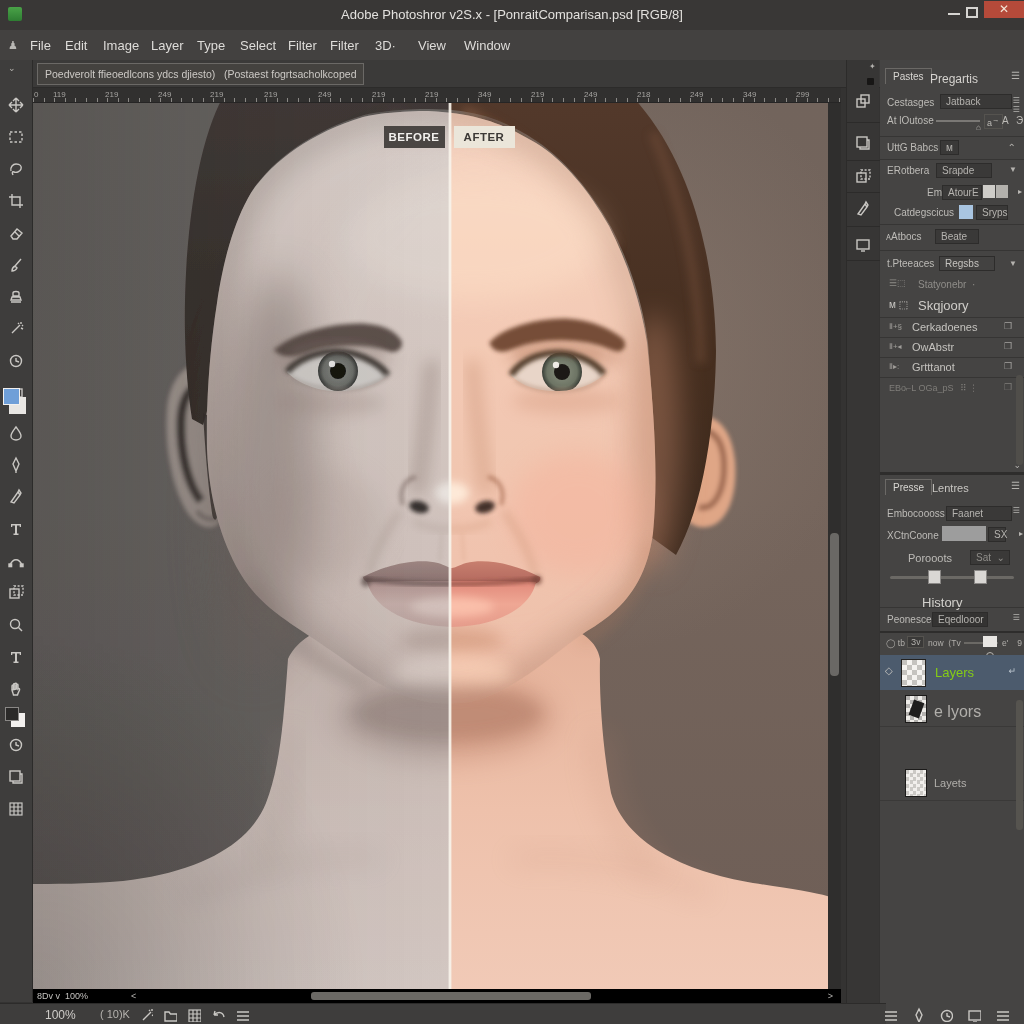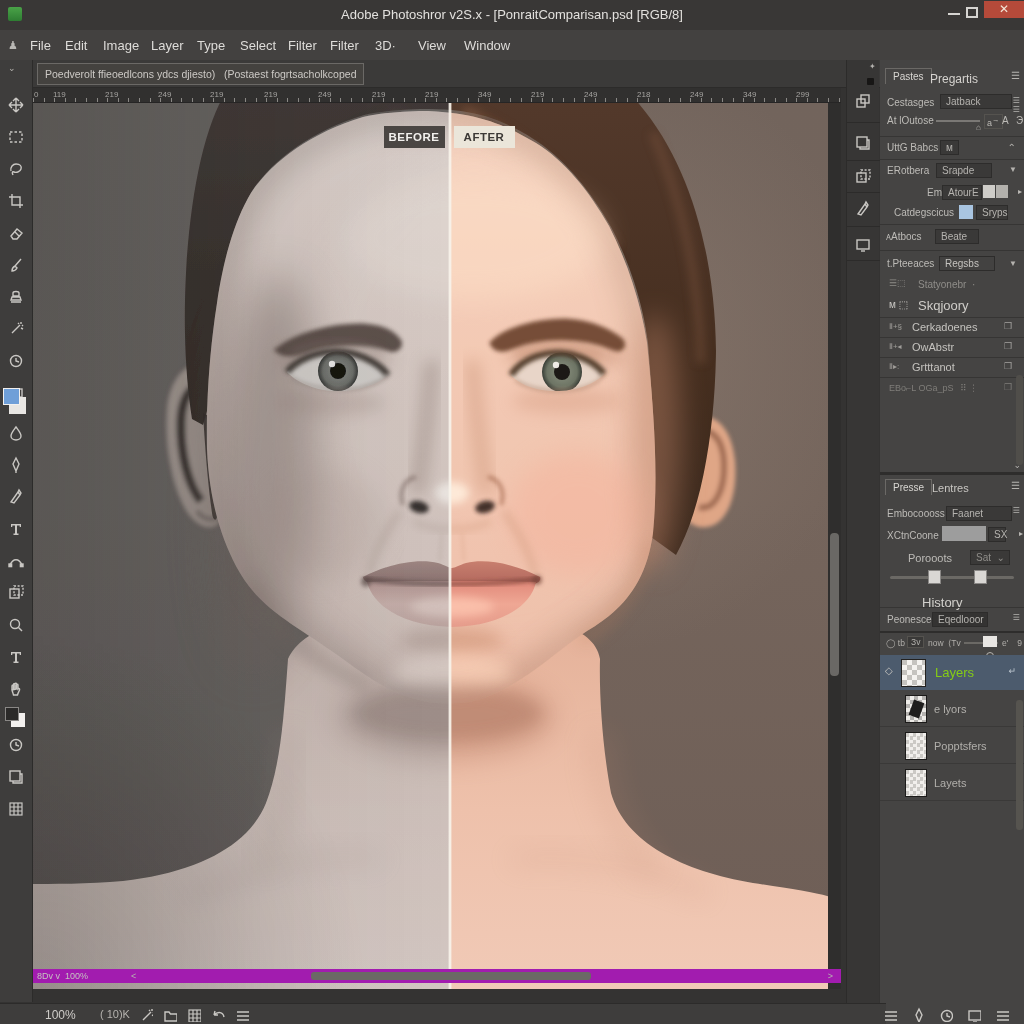--- a/index.html
+++ b/index.html
@@ -34,21 +34,21 @@
   #rticks { position:absolute; left:0; bottom:0; width:100%; height:4px;
      background:repeating-linear-gradient(90deg, #8a8885 0px, #8a8885 1px, transparent 1px, transparent 10.6px); }
 
   
   #canvas { left:33px; top:103px; width:795px; height:886px; background:#8a8683; }
   #canvas svg { position:absolute; left:0; top:0; }
 
   
   #vscroll { left:828px; top:103px; width:13px; height:886px; background:#2f2e2d; }
   #vthumb { left:2px; top:430px; width:9px; height:143px; background:#6a6865; border-radius:4px; }
-  #hscroll { left:33px; top:969px; width:808px; height:14px; background:#a21caf; color:#b5b3b0; }
+  #hscroll { left:33px; top:989px; width:808px; height:14px; background:#000000; color:#b5b3b0; }
   #hthumb { left:278px; top:3px; width:280px; height:8px; background:#6b6965; border-radius:3px; }
   #hs-text { left:4px; top:2px; font-size:9px; color:#c5c3c0; }
   #hs-left { left:98px; top:2px; font-size:9px; }
   #hs-right { right:8px; top:2px; font-size:9px; }
 
   
   #rightstrip { left:846px; top:60px; width:33px; height:964px; background:#373635; border-left:1px solid #2c2b2a; }
   .rs-icon { position:absolute; left:7px; width:20px; height:20px; color:#c5c3bf; }
   .rs-div { position:absolute; left:0; width:33px; height:1px; background:#2c2b2a; }
 
@@ -731,25 +731,21 @@
     <div class="abs" style="left:106px;top:592px;width:8px;height:8px;border:1.5px solid #b5b3af;border-top-left-radius:4px;border-top-right-radius:4px;"></div>
     <div class="abs" style="left:0px;top:595px;width:144px;height:35px;background:#4c5b6d;">
       <span class="abs" style="left:5px;top:10px;color:#c5c3bf;font-size:10px;">◇</span>
       <span class="abs" style="left:21px;top:4px;width:25px;height:28px;background:repeating-conic-gradient(#f5f3f0 0% 25%, #c5c3bf 0% 50%) 0 0/10px 10px;border:1px solid #23211f;"></span>
       <span class="abs" style="left:55px;top:10px;color:#84cc16;font-size:13px;">Layers</span>
       <span class="abs" style="right:8px;top:11px;color:#b9c3cc;font-size:9px;">↵</span>
     </div>
     <div class="abs" style="left:0px;top:632px;width:144px;height:35px;border-bottom:1px solid #3a3938;">
       <span class="abs" style="left:25px;top:3px;width:22px;height:28px;background:repeating-conic-gradient(#efede9 0% 25%, #b5b3b0 0% 50%) 0 0/8px 8px;border:1px solid #1c1b1a;"></span>
       <span class="abs" style="left:31px;top:9px;width:11px;height:16px;background:#1e1d1c;transform:rotate(20deg);"></span>
-      <span class="abs" style="left:54px;top:11px;color:#b1afab;font-size:11px;">е lyоrs</span>
-    </div>
-    <div class="abs" style="left:0px;top:668px;width:144px;height:36px;border-bottom:1px solid #3a3938;">
-      <span class="abs" style="left:25px;top:4px;width:22px;height:28px;background:repeating-conic-gradient(#f1efec 0% 25%, #cbc9c5 0% 50%) 0 0/7px 7px;border:1px solid #1c1b1a;"></span>
-      <span class="abs" style="left:54px;top:12px;color:#b1afab;font-size:11px;">Popptsfers</span>
+      <span class="abs" style="left:54px;top:11px;color:#b1afab;font-size:16px;">е lyоrs</span>
     </div>
     <div class="abs" style="left:0px;top:705px;width:144px;height:36px;border-bottom:1px solid #3a3938;">
       <span class="abs" style="left:25px;top:4px;width:22px;height:28px;background:repeating-conic-gradient(#f1efec 0% 25%, #cbc9c5 0% 50%) 0 0/7px 7px;border:1px solid #1c1b1a;"></span>
       <span class="abs" style="left:54px;top:12px;color:#b1afab;font-size:11px;">Layets</span>
     </div>
     <div class="abs" style="left:136px;top:640px;width:7px;height:130px;background:#56544f;border-radius:3px;"></div>
     <div class="abs" style="left:136px;top:315px;width:7px;height:90px;background:#504e4a;border-radius:3px;"></div>
   </div>
 
   <div id="bottombar" class="abs" style="left:0;top:1003px;width:886px;height:21px;background:#3e3d3c;border-top:1px solid #2c2b2a;color:#cfcdc9;">

